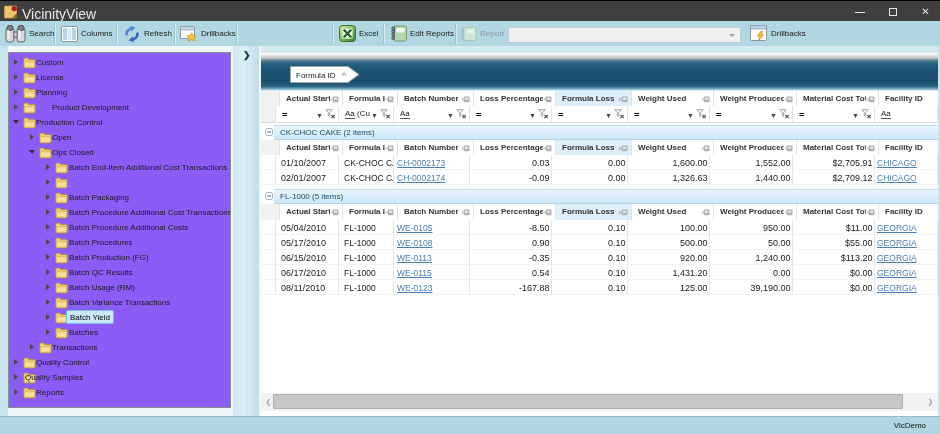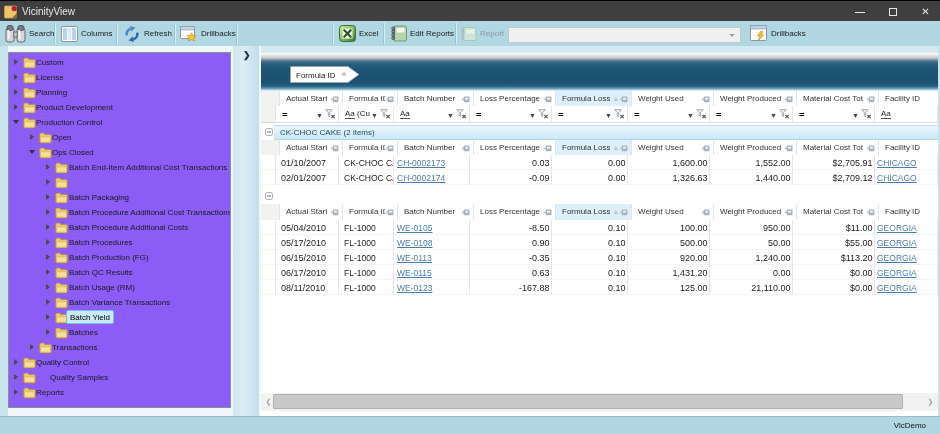--- a/index.html
+++ b/index.html
@@ -1,20 +1,20 @@
 <!DOCTYPE html>
 <html><head>
 <meta charset="utf-8">
 <style>
 * { margin:0; padding:0; box-sizing:border-box; }
 html,body { width:940px; height:434px; overflow:hidden; }
 body { font-family:"Liberation Sans", sans-serif; font-size:8px; position:relative; background:#eff7fa; }
 .titlebar { position:absolute; left:0; top:0; width:940px; height:21px; background:#3f3f3f; border-top:1px solid #000; }
 .appicon { position:absolute; left:4px; top:4px; width:14px; height:14px; }
-.apptitle { position:absolute; left:22px; top:5px; color:#e8e8e8; font-size:10px; }
+.apptitle { position:absolute; left:22px; top:5px; color:#e8e8e8; font-size:14px; }
 .toolbar { position:absolute; left:0; top:21px; width:940px; height:25px; background:#b0d7e2; }
 .tbtn { position:absolute; top:0; height:25px; display:flex; align-items:center; gap:3px; color:#1a1a1a; font-size:8px; }
 .tbtn.dis { color:#8b9aa2; }
 .tsep { position:absolute; top:2px; height:21px; width:2px; border-left:1px solid #9cc3d1; border-right:1px solid #d9edf4; }
 .content { position:absolute; left:0; top:46px; width:940px; height:370px; background:#eff7fa; }
 
 .tree { position:absolute; left:8px; top:6px; width:223px; height:356px; background:#8b5cf6; border:1px solid #878f94; overflow:hidden; }
 .ti { position:absolute; height:15px; line-height:15px; white-space:nowrap; color:#1a1a1a; font-size:8px; }
 .arr { position:absolute; width:0; height:0; }
 .arr.c { border-left:4px solid #4a4a4a; border-top:3.5px solid transparent; border-bottom:3.5px solid transparent; }
@@ -22,21 +22,21 @@
 .fold { position:absolute; width:15px; height:12px; }
 .sel { position:absolute; background:#cbe8f6; border:1px solid #70c0e7; border-radius:2px; }
 
 .chev { position:absolute; color:#15364a; font-weight:bold; font-size:11px; }
 
 .grid { position:absolute; left:261px; top:0px; width:677px; height:370px; background:#fff; }
 .graybar { position:absolute; left:0; top:7px; width:677px; height:6px; background:linear-gradient(#ffffff,#cccccc 75%,#b0b0b0); }
 .groupband { position:absolute; left:0; top:13px; width:677px; height:32px; background:linear-gradient(180deg, #8ba6b4 0%, #476f8a 8%, #25607f 16%, #1d5474 32%, #1d5070 72%, #26617e 85%, #79aec6 94%, #cfe6f0 98%, #f2f8fb 100%); }
 .row { position:absolute; left:0; width:677px; display:flex; }
 .cell { height:100%; overflow:hidden; white-space:nowrap; flex:none; position:relative; }
-.hdr .cell { border-right:1px solid #e3e3e3; color:#333; padding:3px 12px 0 6px; }
+.hdr .cell { border-right:1px solid #e3e3e3; color:#333; padding:3px 12px 0 6px;font-weight:bold; }
 .num { text-align:right; padding-right:3px; }
 .grp { position:absolute; height:15px; background:linear-gradient(#eaf6fd,#cbe8f7); border-top:1px solid #bcdeef; border-bottom:1px solid #aed5ea; color:#1c4a66; padding:2px 0 0 6px; }
 a { color:#4a7db0; text-decoration:underline; }
 .statusbar { position:absolute; left:0; top:416px; width:940px; height:18px; background:#b0d7e2; border-top:1px solid #98bcca; color:#111; font-size:8px; line-height:17px; }
 
 .ht { color:#333; display:inline-block; max-width:100%; overflow:hidden; white-space:nowrap; vertical-align:top; }
 .sa { color:#b8c6ce; font-size:7px; margin-left:2px; }
 .fun { position:absolute; right:3px; top:5px; }
 .funx { vertical-align:-1px; }
 .feq { font-weight:bold; font-size:9.5px; }
@@ -188,21 +188,21 @@
       <svg class="fold" style="left:13px;top:34px" width="11" height="10" viewBox="0 0 12 11">
         <path d="M0.7 2.2 Q0.7 1 1.8 1 L4.2 1 Q4.9 1 5.1 1.7 L5.3 2.4 L10.3 2.4 Q11.3 2.4 11.3 3.4 L11.3 9 Q11.3 10 10.3 10 L1.7 10 Q0.7 10 0.7 9 Z" fill="#efcd6e" stroke="#b28e35" stroke-width="0.7"></path>
         <rect x="1.4" y="4.4" width="9.2" height="4.9" rx="0.6" fill="#f7e098" stroke="#caa84e" stroke-width="0.5"></rect>
       </svg>
       <div class="ti" style="left:27px;top:32px">Planning</div>
   <div class="arr c" style="left:5px;top:51px"></div>
       <svg class="fold" style="left:13px;top:49px" width="11" height="10" viewBox="0 0 12 11">
         <path d="M0.7 2.2 Q0.7 1 1.8 1 L4.2 1 Q4.9 1 5.1 1.7 L5.3 2.4 L10.3 2.4 Q11.3 2.4 11.3 3.4 L11.3 9 Q11.3 10 10.3 10 L1.7 10 Q0.7 10 0.7 9 Z" fill="#efcd6e" stroke="#b28e35" stroke-width="0.7"></path>
         <rect x="1.4" y="4.4" width="9.2" height="4.9" rx="0.6" fill="#f7e098" stroke="#caa84e" stroke-width="0.5"></rect>
       </svg>
-      <div class="ti" style="left:27px;top:47px">Product Development</div>
+      <div class="ti" style="left:43px;top:47px">Product Development</div>
   <div class="arr e" style="left:4px;top:67px"></div>
       <svg class="fold" style="left:13px;top:64px" width="11" height="10" viewBox="0 0 12 11">
         <path d="M0.7 2.2 Q0.7 1 1.8 1 L4.2 1 Q4.9 1 5.1 1.7 L5.3 2.4 L10.3 2.4 Q11.3 2.4 11.3 3.4 L11.3 9 Q11.3 10 10.3 10 L1.7 10 Q0.7 10 0.7 9 Z" fill="#efcd6e" stroke="#b28e35" stroke-width="0.7"></path>
         <rect x="1.4" y="4.4" width="9.2" height="4.9" rx="0.6" fill="#f7e098" stroke="#caa84e" stroke-width="0.5"></rect>
       </svg>
       <div class="ti" style="left:27px;top:62px">Production Control</div>
   <div class="arr c" style="left:21px;top:81px"></div>
       <svg class="fold" style="left:29px;top:79px" width="11" height="10" viewBox="0 0 12 11">
         <path d="M0.7 2.2 Q0.7 1 1.8 1 L4.2 1 Q4.9 1 5.1 1.7 L5.3 2.4 L10.3 2.4 Q11.3 2.4 11.3 3.4 L11.3 9 Q11.3 10 10.3 10 L1.7 10 Q0.7 10 0.7 9 Z" fill="#efcd6e" stroke="#b28e35" stroke-width="0.7"></path>
         <rect x="1.4" y="4.4" width="9.2" height="4.9" rx="0.6" fill="#f7e098" stroke="#caa84e" stroke-width="0.5"></rect>
@@ -295,21 +295,21 @@
       <svg class="fold" style="left:13px;top:304px" width="11" height="10" viewBox="0 0 12 11">
         <path d="M0.7 2.2 Q0.7 1 1.8 1 L4.2 1 Q4.9 1 5.1 1.7 L5.3 2.4 L10.3 2.4 Q11.3 2.4 11.3 3.4 L11.3 9 Q11.3 10 10.3 10 L1.7 10 Q0.7 10 0.7 9 Z" fill="#efcd6e" stroke="#b28e35" stroke-width="0.7"></path>
         <rect x="1.4" y="4.4" width="9.2" height="4.9" rx="0.6" fill="#f7e098" stroke="#caa84e" stroke-width="0.5"></rect>
       </svg>
       <div class="ti" style="left:27px;top:302px">Quality Control</div>
   <div class="arr c" style="left:5px;top:321px"></div>
       <svg class="fold" style="left:13px;top:319px" width="11" height="10" viewBox="0 0 12 11">
         <path d="M0.7 2.2 Q0.7 1 1.8 1 L4.2 1 Q4.9 1 5.1 1.7 L5.3 2.4 L10.3 2.4 Q11.3 2.4 11.3 3.4 L11.3 9 Q11.3 10 10.3 10 L1.7 10 Q0.7 10 0.7 9 Z" fill="#efcd6e" stroke="#b28e35" stroke-width="0.7"></path>
         <rect x="1.4" y="4.4" width="9.2" height="4.9" rx="0.6" fill="#f7e098" stroke="#caa84e" stroke-width="0.5"></rect>
       </svg>
-      <div class="ti" style="left:41px;top:317px">Quality Samples</div>
+      <div class="ti" style="left:16px;top:317px">Quality Samples</div>
   <div class="arr c" style="left:5px;top:336px"></div>
       <svg class="fold" style="left:13px;top:334px" width="11" height="10" viewBox="0 0 12 11">
         <path d="M0.7 2.2 Q0.7 1 1.8 1 L4.2 1 Q4.9 1 5.1 1.7 L5.3 2.4 L10.3 2.4 Q11.3 2.4 11.3 3.4 L11.3 9 Q11.3 10 10.3 10 L1.7 10 Q0.7 10 0.7 9 Z" fill="#efcd6e" stroke="#b28e35" stroke-width="0.7"></path>
         <rect x="1.4" y="4.4" width="9.2" height="4.9" rx="0.6" fill="#f7e098" stroke="#caa84e" stroke-width="0.5"></rect>
       </svg>
       <div class="ti" style="left:27px;top:332px">Reports</div>
   </div>
   <div style="position:absolute;left:233px;top:0px;width:26px;height:370px;background:linear-gradient(90deg,#cfe6f0,#dcedf5 40%,#c2deeb)"></div>
   <div class="chev" style="left:243px;top:4px;font-size:9px">❯</div>
   <div class="grid">
@@ -504,20 +504,21 @@
         <div class="cell num" style="width:82px">1,326.63</div>
         <div class="cell num" style="width:83px">1,440.00</div>
         <div class="cell num" style="width:82px">$2,709.12</div>
         <div class="cell" style="width:63px"><a>CHICAGO</a></div>
       </div>
   <div style="position:absolute;left:1px;top:143px;width:13px;height:15px;background:#fff"></div>
       <svg style="position:absolute;left:4px;top:146px" width="8" height="8" viewBox="0 0 8 8">
         <rect x="0.5" y="0.5" width="7" height="7" rx="2" fill="#fdfdfd" stroke="#98a4ac" stroke-width="0.9"></rect>
         <path d="M2 4 H6" stroke="#5a6a74" stroke-width="1"></path>
       </svg>
+      <div class="grp" style="left:13px;top:143px;width:664px">FL-1000 (5 items)</div>
   <div class="row hdr" style="top:158px;height:16px">
         <div class="cell" style="width:15px;background:#f2f2f2;"><span class="ht"></span></div>
         <div class="cell" style="width:63px;"><span class="ht">Actual Start</span><svg class="fun" width="9" height="7" viewBox="0 0 9 7">
             <rect x="2.8" y="0.5" width="5.7" height="5.8" rx="0.8" fill="#abb3b9"></rect>
             <rect x="4" y="1.8" width="3.2" height="1.8" fill="#eef1f3"></rect>
             <path d="M0.4 3.4 L2.8 1.6 V5.2 Z" fill="#c0c6ca"></path>
           </svg></div>
         <div class="cell" style="width:55px;"><span class="ht">Formula ID</span><svg class="fun" width="9" height="7" viewBox="0 0 9 7">
             <rect x="2.8" y="0.5" width="5.7" height="5.8" rx="0.8" fill="#abb3b9"></rect>
             <rect x="4" y="1.8" width="3.2" height="1.8" fill="#eef1f3"></rect>
@@ -589,36 +590,36 @@
         <div class="cell num" style="width:82px">920.00</div>
         <div class="cell num" style="width:83px">1,240.00</div>
         <div class="cell num" style="width:82px">$113.20</div>
         <div class="cell" style="width:63px"><a>GEORGIA</a></div>
       </div>
   <div class="row dat" style="top:219px;height:15px">
         <div class="cell" style="width:15px"></div>
         <div class="cell" style="width:63px">06/17/2010</div>
         <div class="cell" style="width:55px">FL-1000</div>
         <div class="cell" style="width:76px"><a>WE-0115</a></div>
-        <div class="cell num" style="width:82px">0.63</div>
+        <div class="cell num" style="width:82px">0.54</div>
         <div class="cell num" style="width:76px">0.10</div>
         <div class="cell num" style="width:82px">1,431.20</div>
         <div class="cell num" style="width:83px">0.00</div>
         <div class="cell num" style="width:82px">$0.00</div>
         <div class="cell" style="width:63px"><a>GEORGIA</a></div>
       </div>
   <div class="row dat" style="top:234px;height:15px">
         <div class="cell" style="width:15px"></div>
         <div class="cell" style="width:63px">08/11/2010</div>
         <div class="cell" style="width:55px">FL-1000</div>
         <div class="cell" style="width:76px"><a>WE-0123</a></div>
         <div class="cell num" style="width:82px">-167.88</div>
         <div class="cell num" style="width:76px">0.10</div>
         <div class="cell num" style="width:82px">125.00</div>
-        <div class="cell num" style="width:83px">21,110.00</div>
+        <div class="cell num" style="width:83px">39,190.00</div>
         <div class="cell num" style="width:82px">$0.00</div>
         <div class="cell" style="width:63px"><a>GEORGIA</a></div>
       </div>
   <div style="position:absolute;left:0;top:347px;width:677px;height:18px;background:#f2f2f2">
 <div style="position:absolute;left:0;top:0;width:15px;height:18px;color:#9aa2a8;font-size:7px;text-align:center;line-height:18px">❮</div>
 <div style="position:absolute;right:0;top:0;width:15px;height:18px;color:#9aa2a8;font-size:7px;text-align:center;line-height:18px">❯</div>
 <div style="position:absolute;left:12px;top:1px;width:630px;height:15px;background:#c8c8c8;border:1px solid #b0b0b0;border-radius:1px"></div>
 </div>
   </div>
 </div>

